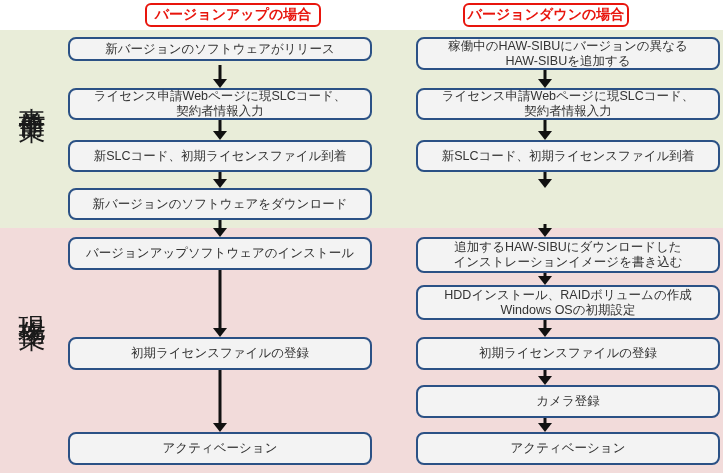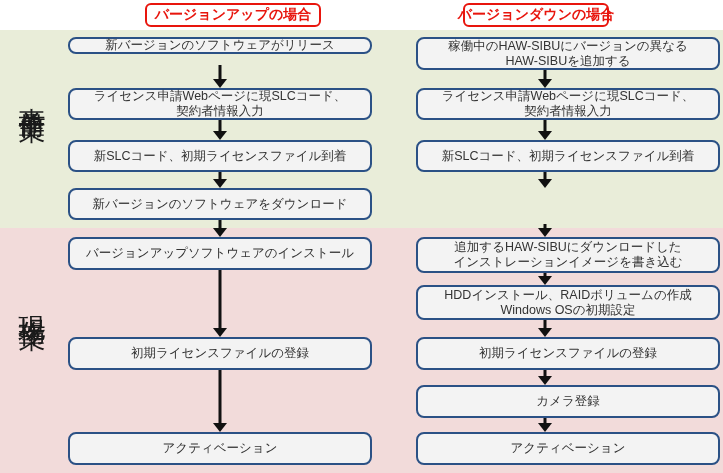--- a/index.html
+++ b/index.html
@@ -24,34 +24,34 @@
 
   
   .col-header {
     position:absolute; top:3px; height:24px;
     background:#ffffff; border:2px solid #e8150d; border-radius:6px;
     color:#e8150d; font-weight:bold; font-size:14px;
     display:flex; align-items:center; justify-content:center;
     box-sizing:border-box; white-space:nowrap;
   }
   .hdr-up   { left:145px; width:176px; }
-  .hdr-down { left:463px; width:146px; }
+  .hdr-down { left:463px; width:166px; }
 
   
   .step {
     position:absolute; width:304px; box-sizing:border-box;
     background:#f3f3f3; border:2px solid #2b5185; border-radius:8px;
     color:#333333; font-size:12.5px; line-height:15px;
     display:flex; align-items:center; justify-content:center;
     text-align:center; white-space:pre-line;
   }
   .col-up   { left:68px;  }
   .col-down { left:416px; }
 
-  .u1 { top:37px;  height:17px; }
+  .u1 { top:37px;  height:24px; }
   .u2 { top:88px;  height:32px; }
   .u3 { top:140px; height:32px; }
   .u4 { top:188px; height:32px; }
   .u5 { top:237px; height:33px;text-align:center; }
   .u6 { top:337px; height:33px; }
   .u7 { top:432px; height:33px; }
 
   .d1 { top:37px;  height:33px; }
   .d2 { top:88px;  height:32px; }
   .d3 { top:140px; height:32px; }

